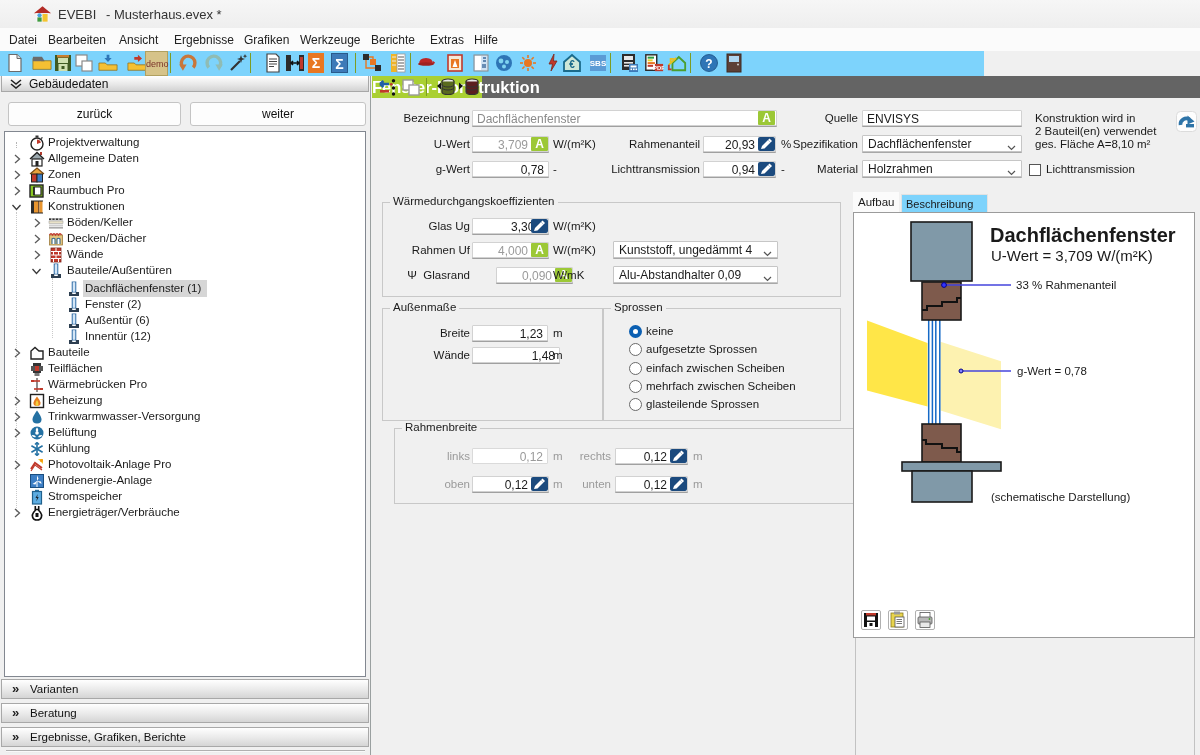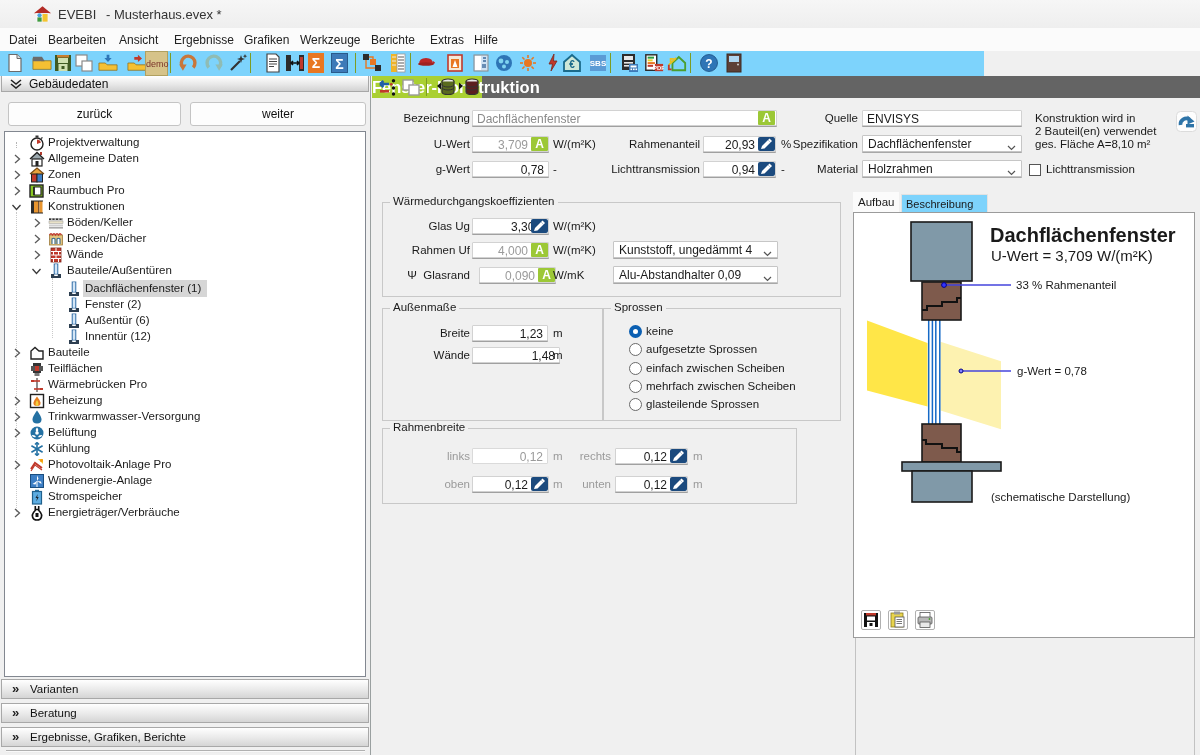--- a/index.html
+++ b/index.html
@@ -728,21 +728,21 @@
     <span class="abtn" style="right:0;top:0">A</span>
   </div>
 <div class="lab abs" style="left:553px;top:244px">W/(m²K)</div>
 <div class="cmb abs" style="left:613px;top:241px;width:165px">
     <span class="v">Kunststoff, ungedämmt 4</span>
     <span class="ar"><svg width="9" height="6" viewBox="0 0 9 6">
         <path d="M1 1 L4.5 4.5 L8 1" stroke="#555" stroke-width="1.2" fill="none"></path>
       </svg></span>
   </div>
 <div class="lab r abs" style="left:370px;top:269px;width:100px">Ψ&nbsp; Glasrand</div>
-<div class="tbx abs" style="left:479px;top:267px;width:77px">
+<div class="tbx abs" style="left:496px;top:267px;width:77px">
     <span class="v" style="color:#9a9a9a;right:20px">0,090</span>
     <span class="abtn" style="right:0;top:0">A</span>
   </div>
 <div class="lab abs" style="left:553px;top:269px">W/mK</div>
 <div class="cmb abs" style="left:613px;top:266px;width:165px">
     <span class="v">Alu-Abstandhalter 0,09</span>
     <span class="ar"><svg width="9" height="6" viewBox="0 0 9 6">
         <path d="M1 1 L4.5 4.5 L8 1" stroke="#555" stroke-width="1.2" fill="none"></path>
       </svg></span>
   </div>
@@ -768,21 +768,21 @@
 <div class="lab abs" style="left:646px;top:325px">keine</div>
 <div class="radio abs" style="left:629px;top:343px"></div>
 <div class="lab abs" style="left:646px;top:343px">aufgesetzte Sprossen</div>
 <div class="radio abs" style="left:629px;top:362px"></div>
 <div class="lab abs" style="left:646px;top:362px">einfach zwischen Scheiben</div>
 <div class="radio abs" style="left:629px;top:380px"></div>
 <div class="lab abs" style="left:646px;top:380px">mehrfach zwischen Scheiben</div>
 <div class="radio abs" style="left:629px;top:398px"></div>
 <div class="lab abs" style="left:646px;top:398px">glasteilende Sprossen</div>
 
-<div class="gbox abs" style="left:382px;top:428px;width:415px;height:76px">
+<div class="gbox abs" style="left:394px;top:428px;width:471px;height:76px">
     <span class="cap">Rahmenbreite</span>
   </div>
 <div class="lab r glab abs" style="left:370px;top:450px;width:100px">links</div>
 <div class="tbx dis abs" style="left:472px;top:448px;width:76px">
     <span class="v">0,12</span>
   </div>
 <div class="lab glab abs" style="left:553px;top:450px">m</div>
 <div class="lab r glab abs" style="left:511px;top:450px;width:100px">rechts</div>
 <div class="tbx abs" style="left:615px;top:448px;width:73px">
     <span class="v" style="right:20px">0,12</span>

